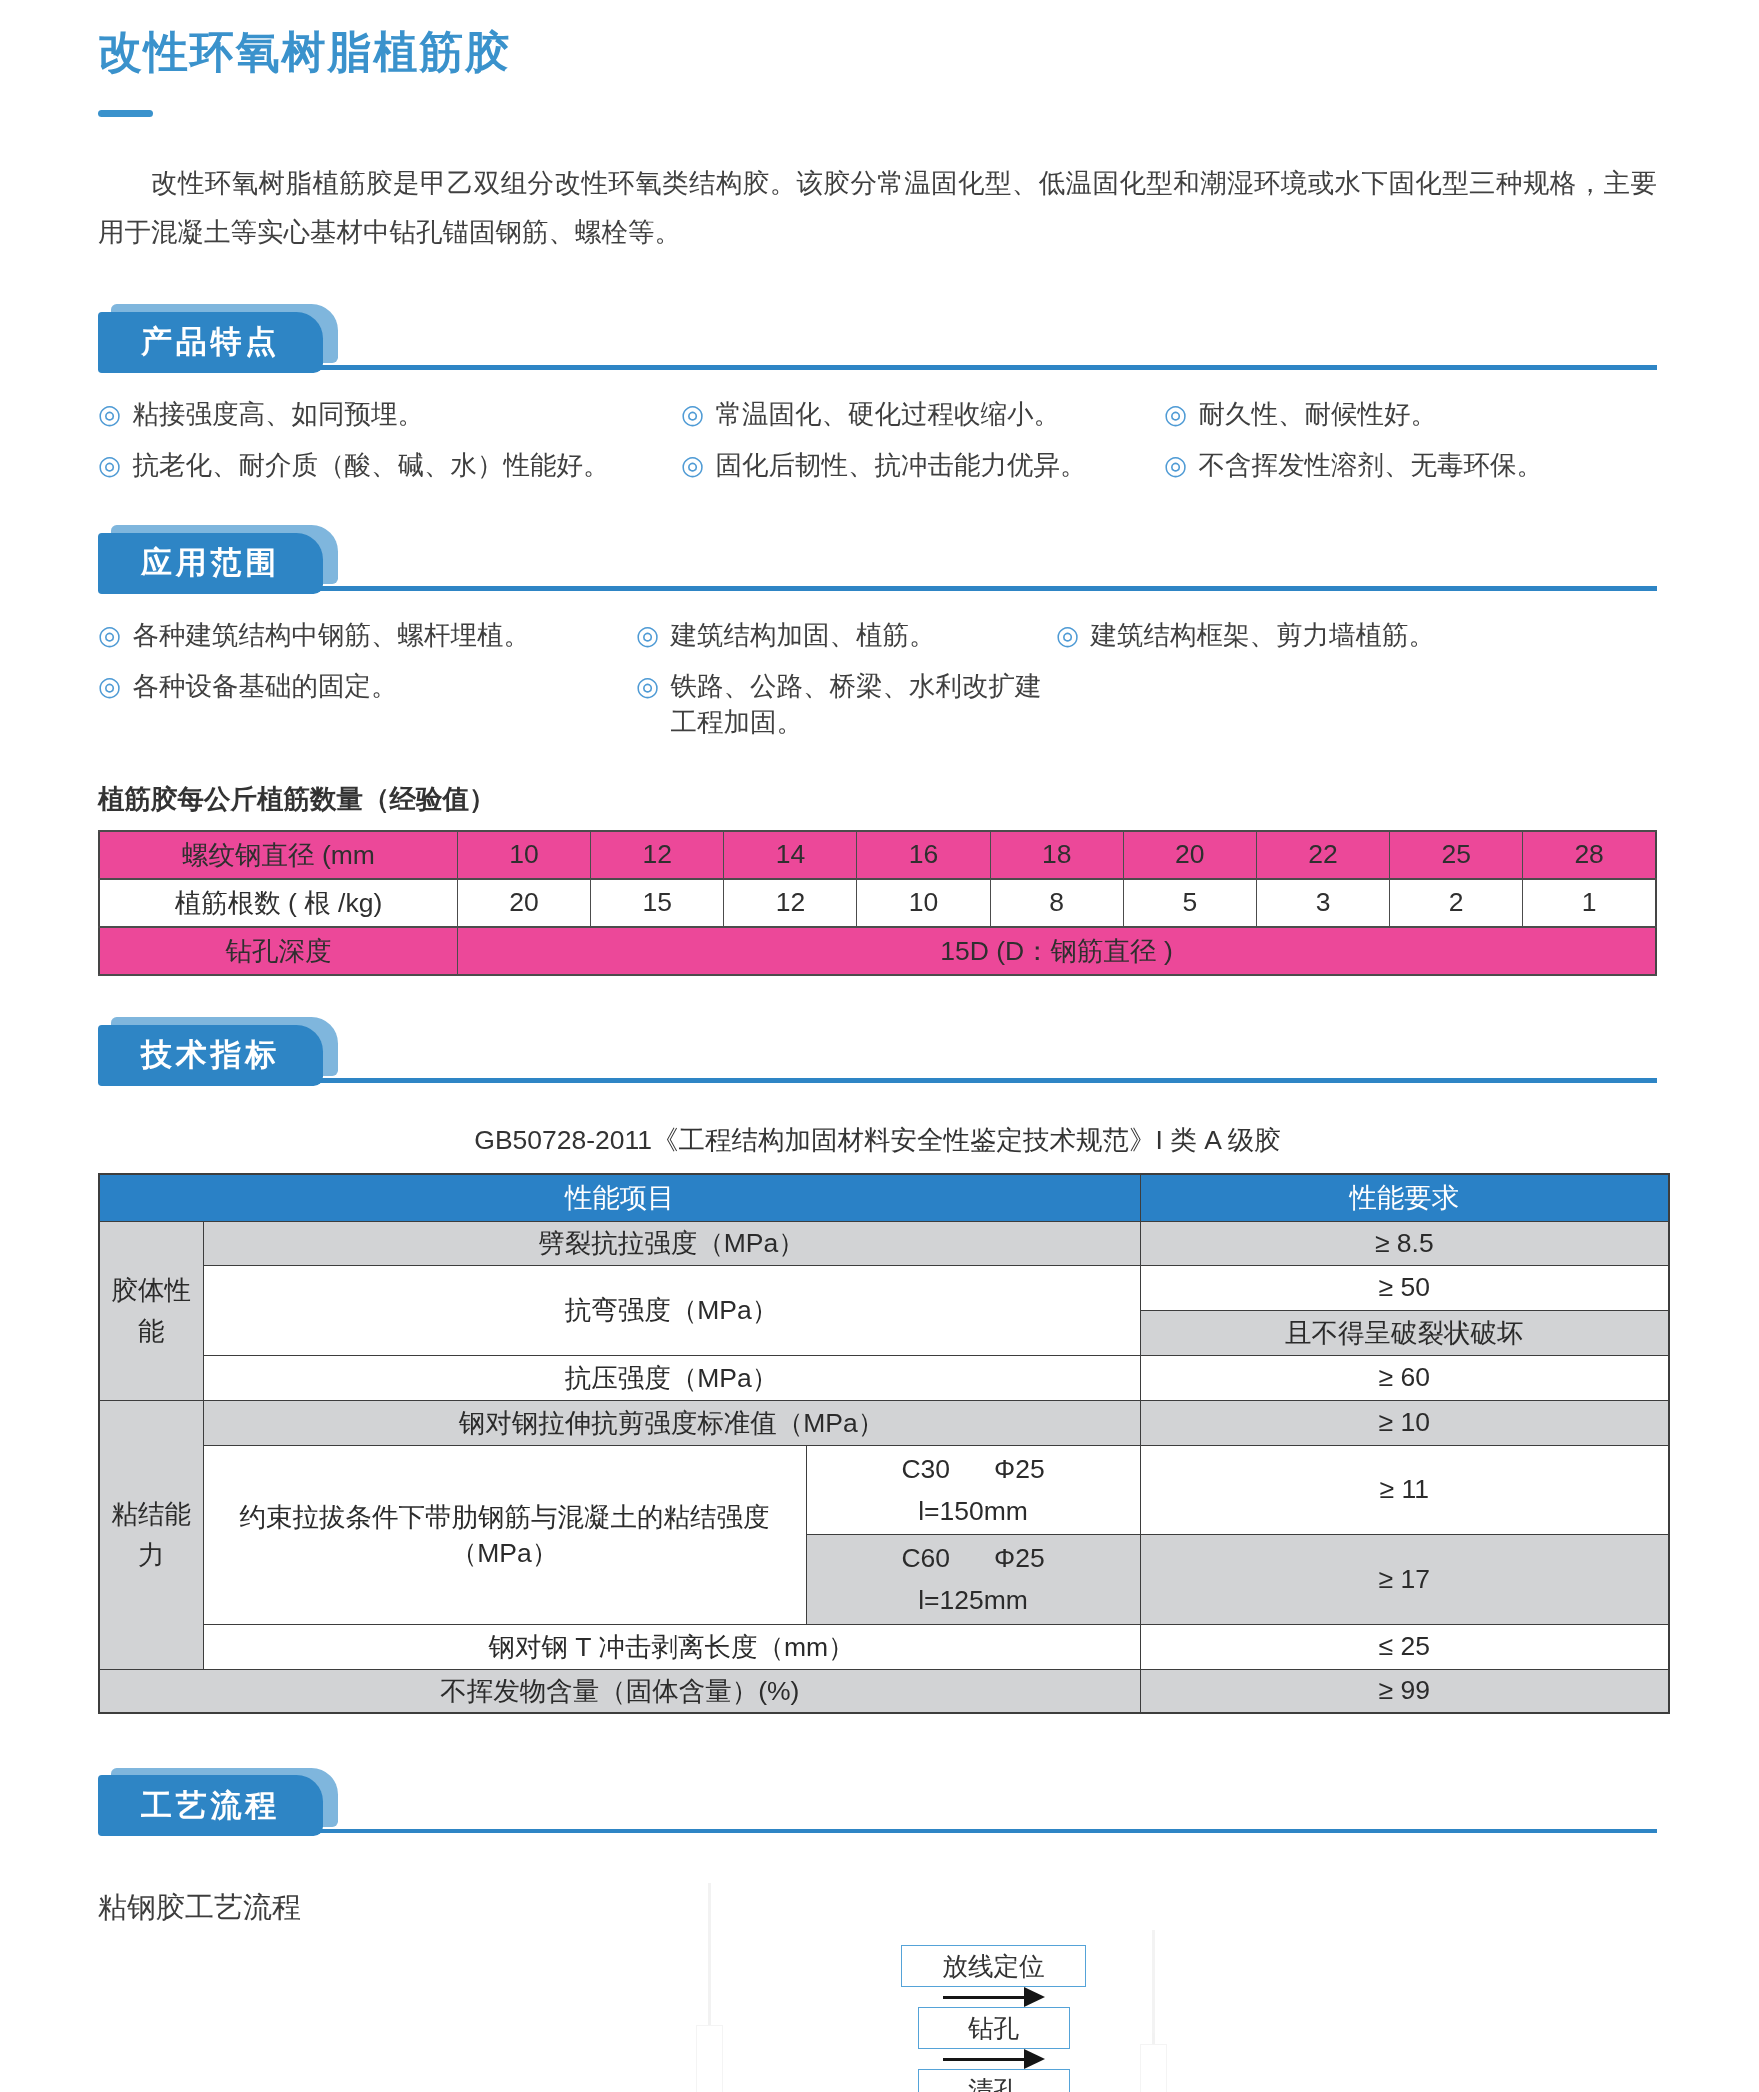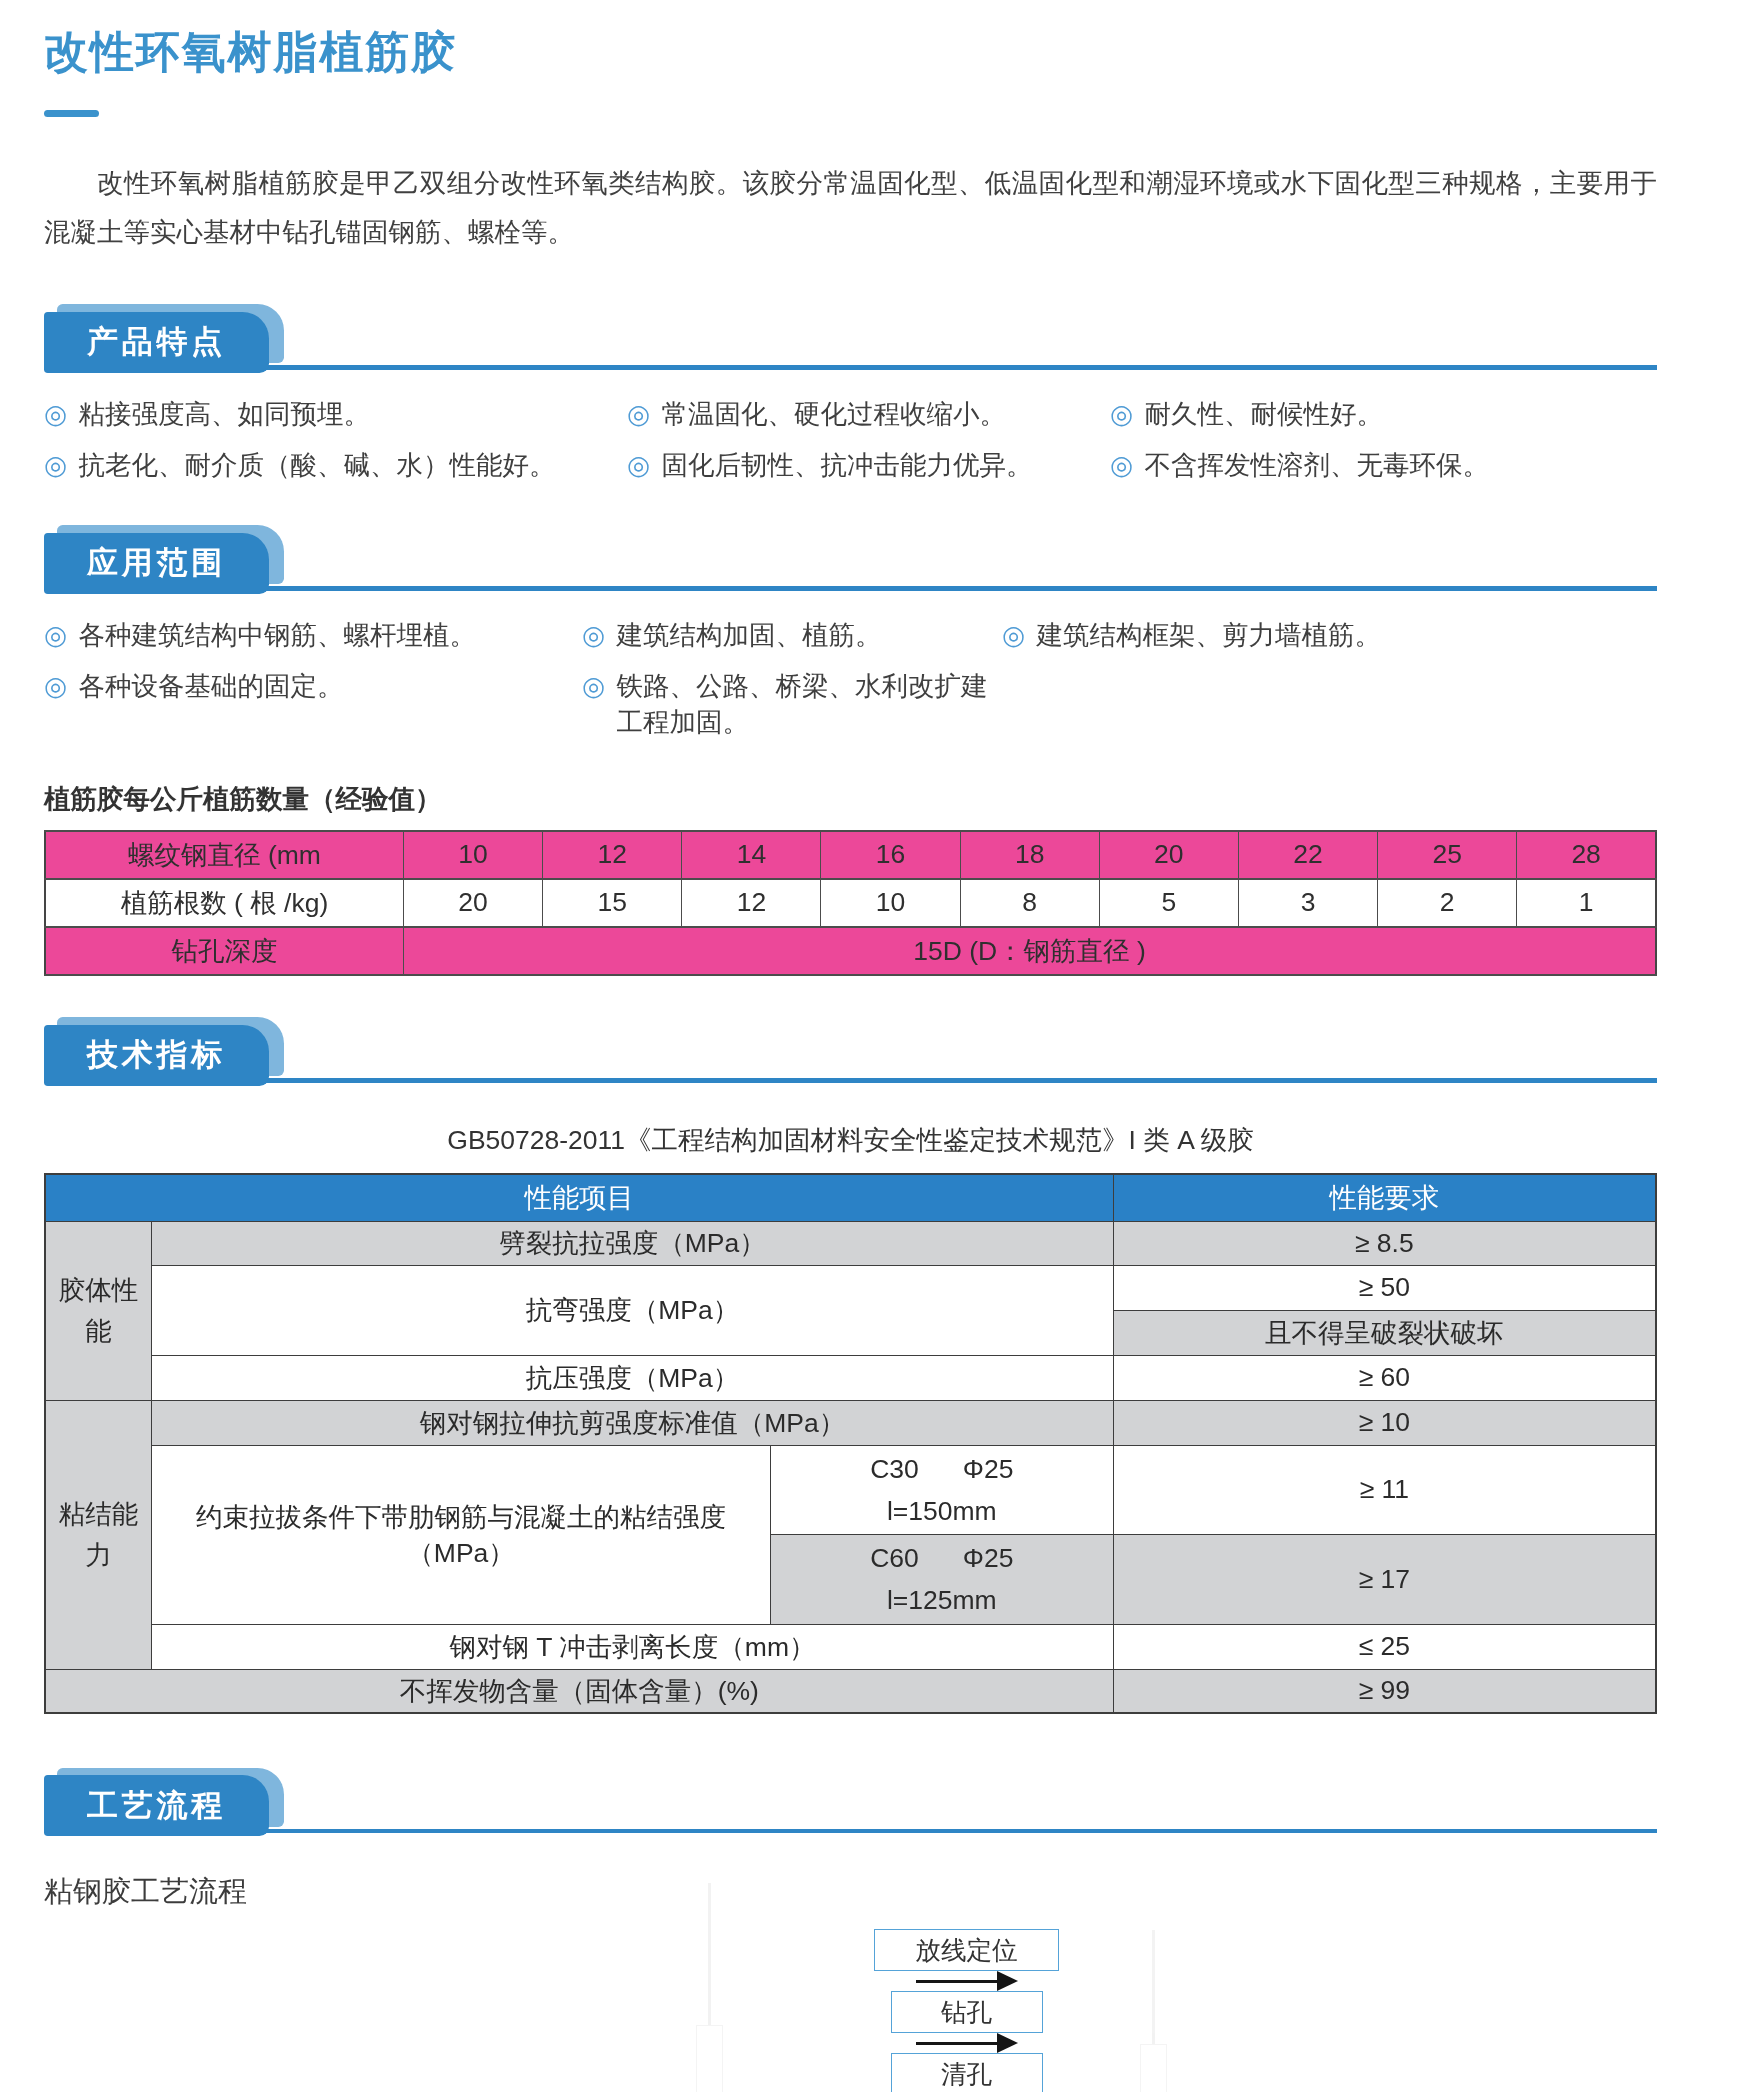--- a/index.html
+++ b/index.html
@@ -1,18 +1,18 @@
 <!DOCTYPE html>
 <html style="font-size:15px"><head>
 <meta charset="utf-8">
 <style>
   html,body{margin:0;padding:0;background:#ffffff;}
   body{font-family:"Liberation Sans","DejaVu Sans",sans-serif;color:#3a3a3a;}
   .page{position:relative;width:1759px;height:2092px;background:#fff;overflow:hidden;
-        padding:0 102px 0 44px;box-sizing:border-box;}
+        padding:0 102px 0 98px;box-sizing:border-box;}
   
   .doc-title{margin:23px 0 0 0;font-size:44px;font-weight:bold;color:#3a92cc;letter-spacing:1.9px;}
   .title-dash{margin-top:28px;width:55px;height:6.6px;border-radius:3.8px;background:#3a92cc;}
   .intro{margin:42px 0 0 0;font-size:26.5px;line-height:1.85;color:#404040;text-indent:2em;text-align:justify;}
   
   .sec{position:relative;height:61px;}
   .sec-line{position:absolute;left:0;right:0;bottom:2.8px;height:4.7px;background:#2e85c5;}
   .badge-back{position:absolute;left:13.2px;top:-7.6px;width:227px;height:59px;background:#7fb6dd;
               border-radius:5.7px 26.5px 5.7px 5.7px;}
   .badge{position:absolute;left:0;top:0;width:225px;height:61px;background:#2e85c5;
@@ -38,21 +38,21 @@
   table.spec{margin-top:15px;width:100%;border-collapse:collapse;table-layout:fixed;
              border:2.8px solid #3d3d3d;font-size:26.5px;color:#2b2b2b;}
   table.spec th,table.spec td{border:1.9px solid #3d3d3d;text-align:center;vertical-align:middle;padding:1.9px 9.5px;}
   table.spec th{background:#2a81c6;color:#ffffff;font-weight:normal;height:42px;font-size:27.4px;}
   table.spec td.g{background:#d2d3d5;} table.spec td.w{background:#ffffff;}
   table.spec td.grp{line-height:1.55;}
   .pair{display:flex;justify-content:center;gap:44px;}
   .subcell{line-height:1.6;}
   tr.h46{height:44px;} tr.h48{height:45px;} tr.h84{height:79px;} tr.h85{height:80px;}
   
-  .flow-subtitle{margin-top:36px;font-size:29px;color:#3c3c3c;}
+  .flow-subtitle{margin-top:52px;font-size:29px;color:#3c3c3c;}
   .flow-row{display:flex;align-items:center;margin-top:17px;}
   .fbox{height:42px;border:1.9px solid #55a3d8;background:#fff;display:flex;align-items:center;
         justify-content:center;font-size:25.6px;color:#333;box-sizing:border-box;}
   .arrow{display:flex;align-items:center;width:102px;}
   .arrow::before{content:"";flex:1;height:2.8px;background:#151515;}
   .arrow::after{content:"";width:0;height:0;border-left:21px solid #151515;
                 border-top:10.4px solid transparent;border-bottom:10.4px solid transparent;}
   
   .wm{position:absolute;bottom:0;opacity:0.10;pointer-events:none;}
   .wm .spire{width:2.8px;height:142px;background:#8a8a8a;margin:0 auto;}

